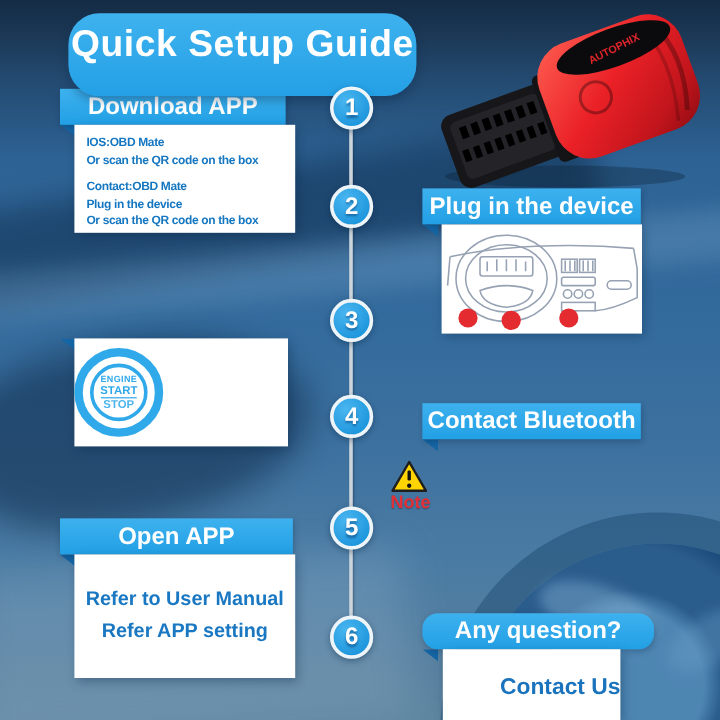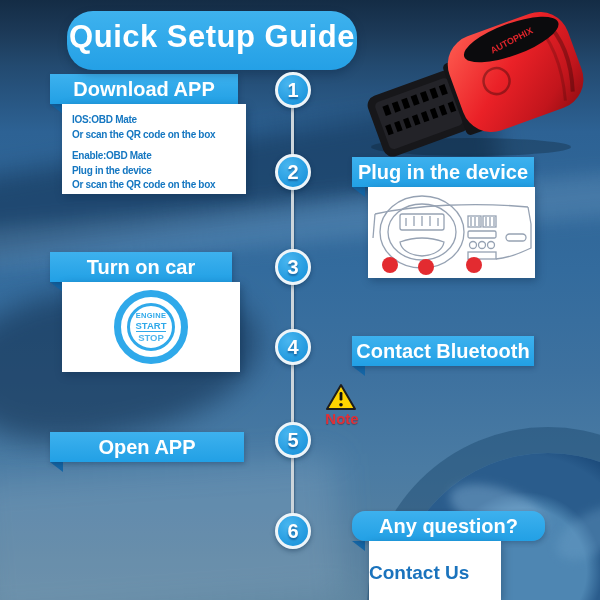--- a/index.html
+++ b/index.html
@@ -15,24 +15,24 @@
   .bg-bottom-light{left:-20px;top:468px;width:360px;height:140px;background:rgba(165,192,212,.22);transform:rotate(-4deg);filter:blur(16px);}
   .bg-wheel{left:393px;top:453px;width:310px;height:310px;border-radius:50%;
     background:radial-gradient(circle at 42% 38%, #4e86b2 0 24%, #2a5c8c 30% 44%, #1d4c7c 50% 100%);
     box-shadow:0 0 0 26px rgba(26,70,108,.45);}
   .bg-wheel::before{content:"";position:absolute;left:55px;top:35px;width:100px;height:44px;border-radius:50%;
     background:rgba(130,175,210,.45);transform:rotate(18deg);filter:blur(5px);}
   .bg-wheel::after{content:"";position:absolute;left:160px;top:60px;width:80px;height:40px;border-radius:50%;
     background:rgba(110,160,200,.35);transform:rotate(-30deg);filter:blur(5px);}
 
   .title{
-    position:absolute;left:57px;top:11px;width:290px;height:59px;border-radius:26px;
+    position:absolute;left:57px;top:11px;width:290px;height:69px;border-radius:26px;
     background:linear-gradient(180deg,#3eb2ee,#24a0e6);
     color:#fff;font-size:31px;font-weight:bold;text-align:center;line-height:51px;letter-spacing:.5px;
-    box-shadow:0 4px 8px rgba(8,38,68,.35);z-index:3;margin-left:10px;}
+    box-shadow:0 4px 8px rgba(8,38,68,.35);z-index:3;}
 
   .tline-rail{position:absolute;left:291px;top:90px;width:3px;height:441px;background:#ccd5db;z-index:1;
     box-shadow:1px 1px 2px rgba(10,40,70,.4);}
   .badge{position:absolute;left:275px;width:30px;height:30px;border:3px solid #eef5f9;border-radius:50%;
     background:radial-gradient(circle at 35% 30%, #49b6f0, #1f97dd 75%);z-index:3;
     display:flex;align-items:center;justify-content:center;box-shadow:0 2px 5px rgba(8,38,68,.4);}
   .badge span{color:#fff;font-size:20px;font-weight:bold;text-shadow:0 2px 2px rgba(9,64,120,.6);}
 
   .hdr{position:absolute;height:30px;border-radius:0;z-index:2;
     background:linear-gradient(180deg,#3db1ee,#22a0e5);
@@ -45,42 +45,42 @@
   
   .card-s1{left:62px;top:104px;width:184px;height:90px;padding:9px 4px 4px 10px;box-sizing:border-box;}
   .card-s1 .p{margin-bottom:7px;}
   .card-s1 .tl{font-size:10px;font-weight:bold;color:#1577c1;line-height:1.45;letter-spacing:-.3px;white-space:nowrap;}
 
   
   .card-s2{left:368px;top:187px;width:167px;height:91px;}
   .card-s2 svg{position:absolute;left:2px;top:3px;}
 
   
-  .card-s3{left:62px;top:282px;width:178px;height:90px;display:flex;align-items:center;justify-content:center;}
+  .card-s3{left:62px;top:282px;width:178px;height:90px;display:flex;align-items:center;justify-content:flex-start;}
   .engine-btn{width:60px;height:60px;border:7px solid #2fa9ea;border-radius:50%;background:#fff;
     display:flex;align-items:center;justify-content:center;}
   .engine-inner{width:48px;height:48px;border:3px solid #2fa9ea;border-radius:50%;box-sizing:border-box;
     display:flex;flex-direction:column;align-items:center;justify-content:center;color:#2fa9ea;}
   .engine-inner .e1{font-size:7.5px;font-weight:bold;letter-spacing:.3px;}
   .engine-inner .e2{font-size:9.5px;font-weight:bold;border-bottom:1.5px solid #2fa9ea;padding-bottom:.5px;}
   .engine-inner .e3{font-size:9.5px;font-weight:bold;opacity:.85;}
 
   
   .card-s4{left:368px;top:366px;width:167px;height:86px;padding:13px 0 0 9px;box-sizing:border-box;}
   .card-s4 .wl{font-size:11.5px;font-weight:bold;color:#d92f38;line-height:1.8;letter-spacing:-.15px;white-space:nowrap;}
   .note-icon{position:absolute;left:326px;top:383px;z-index:2;}
   .note-label{position:absolute;left:320px;top:410px;width:44px;text-align:center;z-index:2;
     color:#e03038;font-size:15px;font-weight:bold;text-shadow:0 1px 1px rgba(60,0,0,.35);}
 
   
   .card-s5{left:62px;top:462px;width:184px;height:103px;padding-top:24px;box-sizing:border-box;text-align:center;}
   .card-s5 .rl{font-size:16.5px;font-weight:bold;color:#1a78c2;line-height:27px;white-space:nowrap;}
 
   
-  .card-s6{left:369px;top:541px;width:132px;height:59px;text-align:left;}
+  .card-s6{left:369px;top:541px;width:148px;height:59px;text-align:right;}
   .contact{display:inline-block;margin-top:21px;color:#1a73bd;font-size:19px;font-weight:bold;cursor:pointer;}
 
   .device{position:absolute;left:346px;top:4px;z-index:2;}
 </style>
 </head>
 <body>
 
 <div class="stage">
 
   <div class="bgshape bg-roofline"></div>
@@ -152,21 +152,21 @@
     </div>
 
   <div class="fold" style="left:50px;top:104px"></div>
   <div class="hdr" style="left:50px;top:74px;width:188px">Download APP</div>
   <div class="card card-s1">
     <div class="p">
       <div class="tl">IOS:OBD Mate</div>
       <div class="tl">Or scan the QR code on the box</div>
     </div>
     <div class="p">
-      <div class="tl">Enable:OBD Mate</div>
+      <div class="tl">Contact:OBD Mate</div>
       <div class="tl">Plug in the device</div>
       <div class="tl">Or scan the QR code on the box</div>
     </div>
   </div>
 
   <div class="fold" style="left:352px;top:187px"></div>
   <div class="hdr" style="left:352px;top:157px;width:182px">Plug in the device</div>
   <div class="card card-s2">
     <svg width="162" height="86" viewBox="0 0 162 86">
       <g stroke="#96a2b3" stroke-width="1.3" fill="none">
@@ -190,21 +190,20 @@
       </g>
       <g fill="#e32b30">
         <circle cx="20" cy="75" r="8"></circle>
         <circle cx="56" cy="77" r="8"></circle>
         <circle cx="104" cy="75" r="8"></circle>
       </g>
     </svg>
   </div>
 
   <div class="fold" style="left:50px;top:282px"></div>
-  <div class="hdr" style="left:50px;top:252px;width:182px">Turn on car</div>
   <div class="card card-s3">
     <div class="engine-btn">
       <div class="engine-inner">
         <span class="e1">ENGINE</span>
         <span class="e2">START</span>
         <span class="e3">STOP</span>
       </div>
     </div>
   </div>
 
@@ -212,20 +211,24 @@
   <div class="hdr" style="left:352px;top:336px;width:182px">Contact Bluetooth</div>
   <svg class="note-icon" width="30" height="28" viewBox="0 0 30 28">
     <polygon points="15,2 29,26 1,26" fill="#FFD400" stroke="#1e1e1e" stroke-width="2" stroke-linejoin="round"></polygon>
     <rect x="13.6" y="9" width="2.8" height="8.5" rx="1.2" fill="#111"></rect>
     <circle cx="15" cy="21.8" r="1.8" fill="#111"></circle>
   </svg>
   <div class="note-label">Note</div>
 
   <div class="fold" style="left:50px;top:462px"></div>
   <div class="hdr" style="left:50px;top:432px;width:194px">Open APP</div>
+  <div class="card card-s5">
+    <div class="rl">Refer to User Manual</div>
+    <div class="rl">Refer APP setting</div>
+  </div>
 
   <div class="fold" style="left:352px;top:541px"></div>
   <div class="hdr" style="left:352px;top:511px;width:193px;border-radius:13px">Any question?</div>
   <div class="card card-s6">
     <span class="contact">Contact Us</span>
   </div>
 
 </div>
 
 </body></html>

